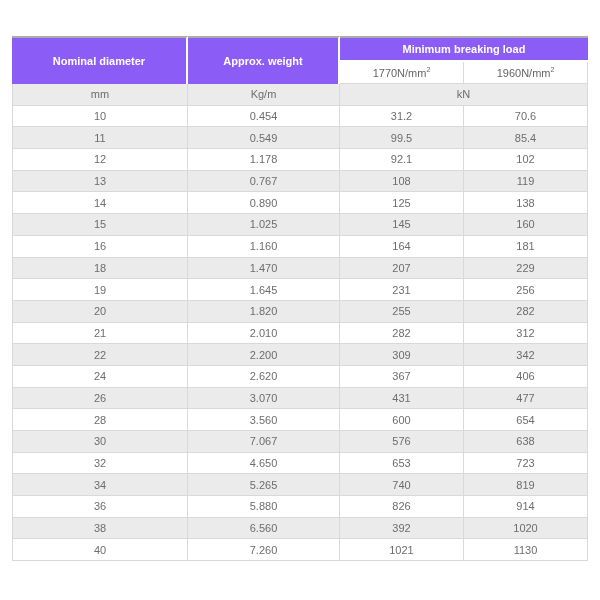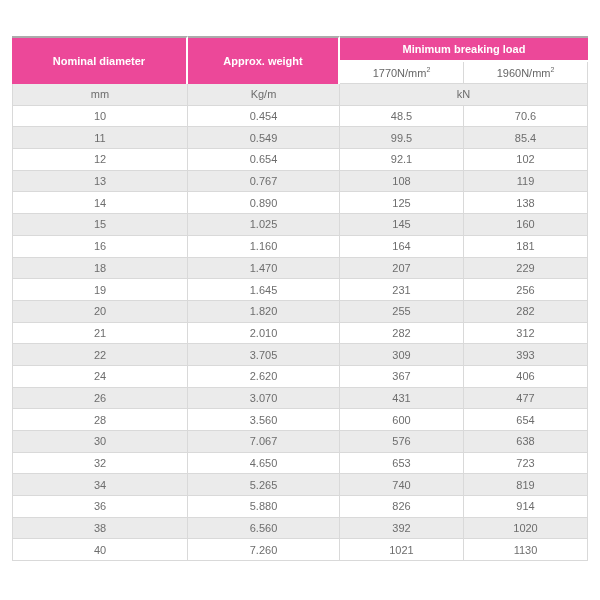--- a/index.html
+++ b/index.html
@@ -25,21 +25,21 @@
     table-layout: fixed;
   }
   
   col.c1 { width: 176px; }
   col.c2 { width: 152px; }
   col.c3 { width: 124px; }
   col.c4 { width: 124px; }
 
   
   th.gh {
-    background: #ec4899;
+    background: #8b5cf6;
     color: #ffffff;
     font-weight: bold;
     font-size: 11px;
     text-align: center;
     vertical-align: middle;
     border-top: 2px solid #ababab;
     border-right: 2px solid #ffffff;
     padding: 0;
   }
   th.gh.last { border-right: none; }
@@ -103,32 +103,32 @@
     </thead>
     <tbody>
       <tr>
         <td>mm</td>
         <td>Kg/m</td>
         <td colspan="2">kN</td>
       </tr>
       <tr>
         <td>10</td>
         <td>0.454</td>
-        <td>48.5</td>
+        <td>31.2</td>
         <td>70.6</td>
       </tr>
       <tr>
         <td>11</td>
         <td>0.549</td>
         <td>99.5</td>
         <td>85.4</td>
       </tr>
       <tr>
         <td>12</td>
-        <td>0.654</td>
+        <td>1.178</td>
         <td>92.1</td>
         <td>102</td>
       </tr>
       <tr>
         <td>13</td>
         <td>0.767</td>
         <td>108</td>
         <td>119</td>
       </tr>
       <tr>
@@ -168,23 +168,23 @@
         <td>282</td>
       </tr>
       <tr>
         <td>21</td>
         <td>2.010</td>
         <td>282</td>
         <td>312</td>
       </tr>
       <tr>
         <td>22</td>
-        <td>3.705</td>
+        <td>2.200</td>
         <td>309</td>
-        <td>393</td>
+        <td>342</td>
       </tr>
       <tr>
         <td>24</td>
         <td>2.620</td>
         <td>367</td>
         <td>406</td>
       </tr>
       <tr>
         <td>26</td>
         <td>3.070</td>

